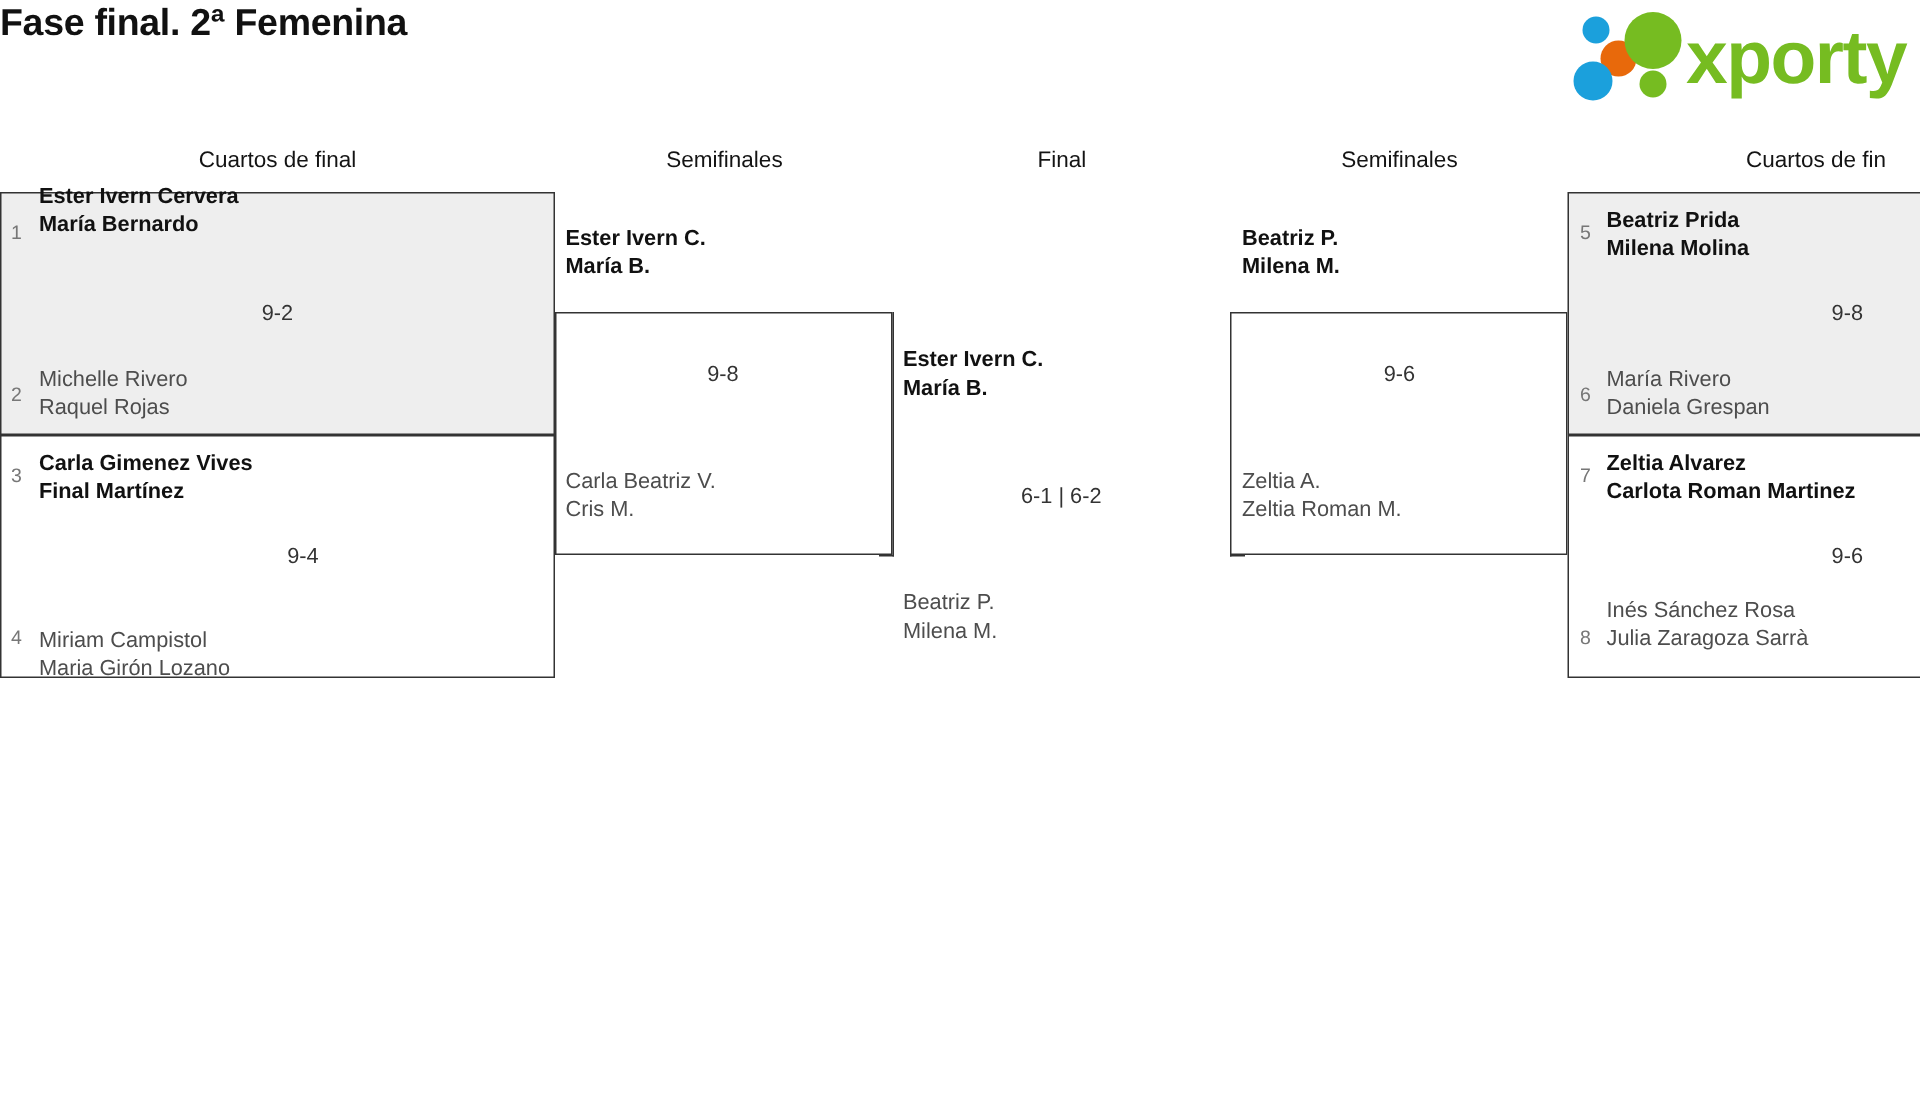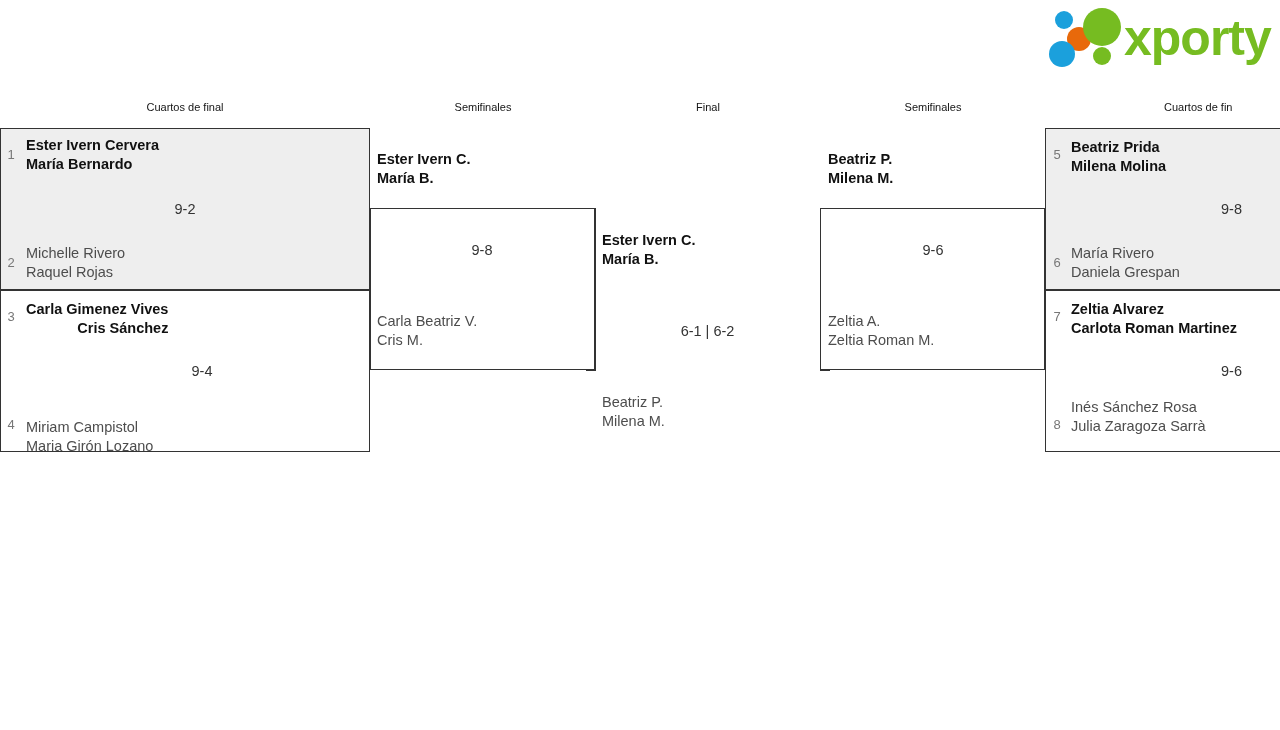--- a/index.html
+++ b/index.html
@@ -49,21 +49,21 @@
     top: 4px;
     width: 230px;
     height: 66px;
   }
   #brand-logo svg { display: block; }
 
   
   .round-header {
     position: absolute;
     top: 97px;
-    font-size: 11px;
+    font-size: 15px;
     line-height: 20px;
     color: #141414;
     white-space: nowrap;
     text-align: center;
   }
 
   
   .match-box {
     position: absolute;
     box-sizing: border-box;
@@ -113,20 +113,21 @@
   .score.center { text-align: center; }
   .score.right  { text-align: right; }
 
   
   .align-right { text-align: left; }
 </style>
 </head>
 <body>
 
 <div id="header-title">
+  <div class="title-line2">Fase final. 2ª Femenina</div>
 </div>
 
 <div id="brand-logo">
   <svg width="230" height="66" viewBox="0 0 230 66" xmlns="http://www.w3.org/2000/svg">
 
     <circle cx="16" cy="16" r="9" fill="#1ba0dc"></circle>
     <circle cx="31" cy="35" r="12" fill="#e8690b"></circle>
     <circle cx="14" cy="50" r="13" fill="#1ba0dc"></circle>
     <circle cx="54" cy="23" r="19" fill="#76bc21"></circle>
     <circle cx="54" cy="52" r="9" fill="#76bc21"></circle>
@@ -137,39 +138,39 @@
 
 <div class="round-header" style="left:95px; width:180px;">Cuartos de final</div>
 <div class="round-header" style="left:393px; width:180px;">Semifinales</div>
 <div class="round-header" style="left:618px; width:180px;">Final</div>
 <div class="round-header" style="left:843px; width:180px;">Semifinales</div>
 <div class="round-header" style="left:1164px; width:180px; text-align:left;">Cuartos de fin</div>
 
 <div class="match-box shaded" style="left:0px; top:128px; width:370px; height:162px;"></div>
 
 <div class="seed" style="left:0px; top:147px;">1</div>
-<div class="team winner" style="left:26px; top:136px;">
+<div class="team winner" style="left:26px; top:122px;">
   <span class="ln">Ester Ivern Cervera</span>
   <span class="ln">María Bernardo</span>
 </div>
 
 <div class="score center" style="left:26px; top:200px; width:318px;">9-2</div>
 
 <div class="seed" style="left:0px; top:255px;">2</div>
 <div class="team loser" style="left:26px; top:244px;">
   <span class="ln">Michelle Rivero</span>
   <span class="ln">Raquel Rojas</span>
 </div>
 
 <div class="match-box" style="left:0px; top:290px; width:370px; height:162px;"></div>
 
 <div class="seed" style="left:0px; top:309px;">3</div>
-<div class="team winner" style="left:26px; top:300px;text-align:right;">
+<div class="team winner" style="left:26px; top:300px;">
   <span class="ln">Carla Gimenez Vives</span>
-  <span class="ln">Cris Sánchez</span>
+  <span class="ln">Final Martínez</span>
 </div>
 
 <div class="score center" style="left:43px; top:362px; width:318px;">9-4</div>
 
 <div class="seed" style="left:0px; top:417px;">4</div>
 <div class="team loser" style="left:26px; top:418px;">
   <span class="ln">Miriam Campistol</span>
   <span class="ln">Maria Girón Lozano</span>
 </div>
 

